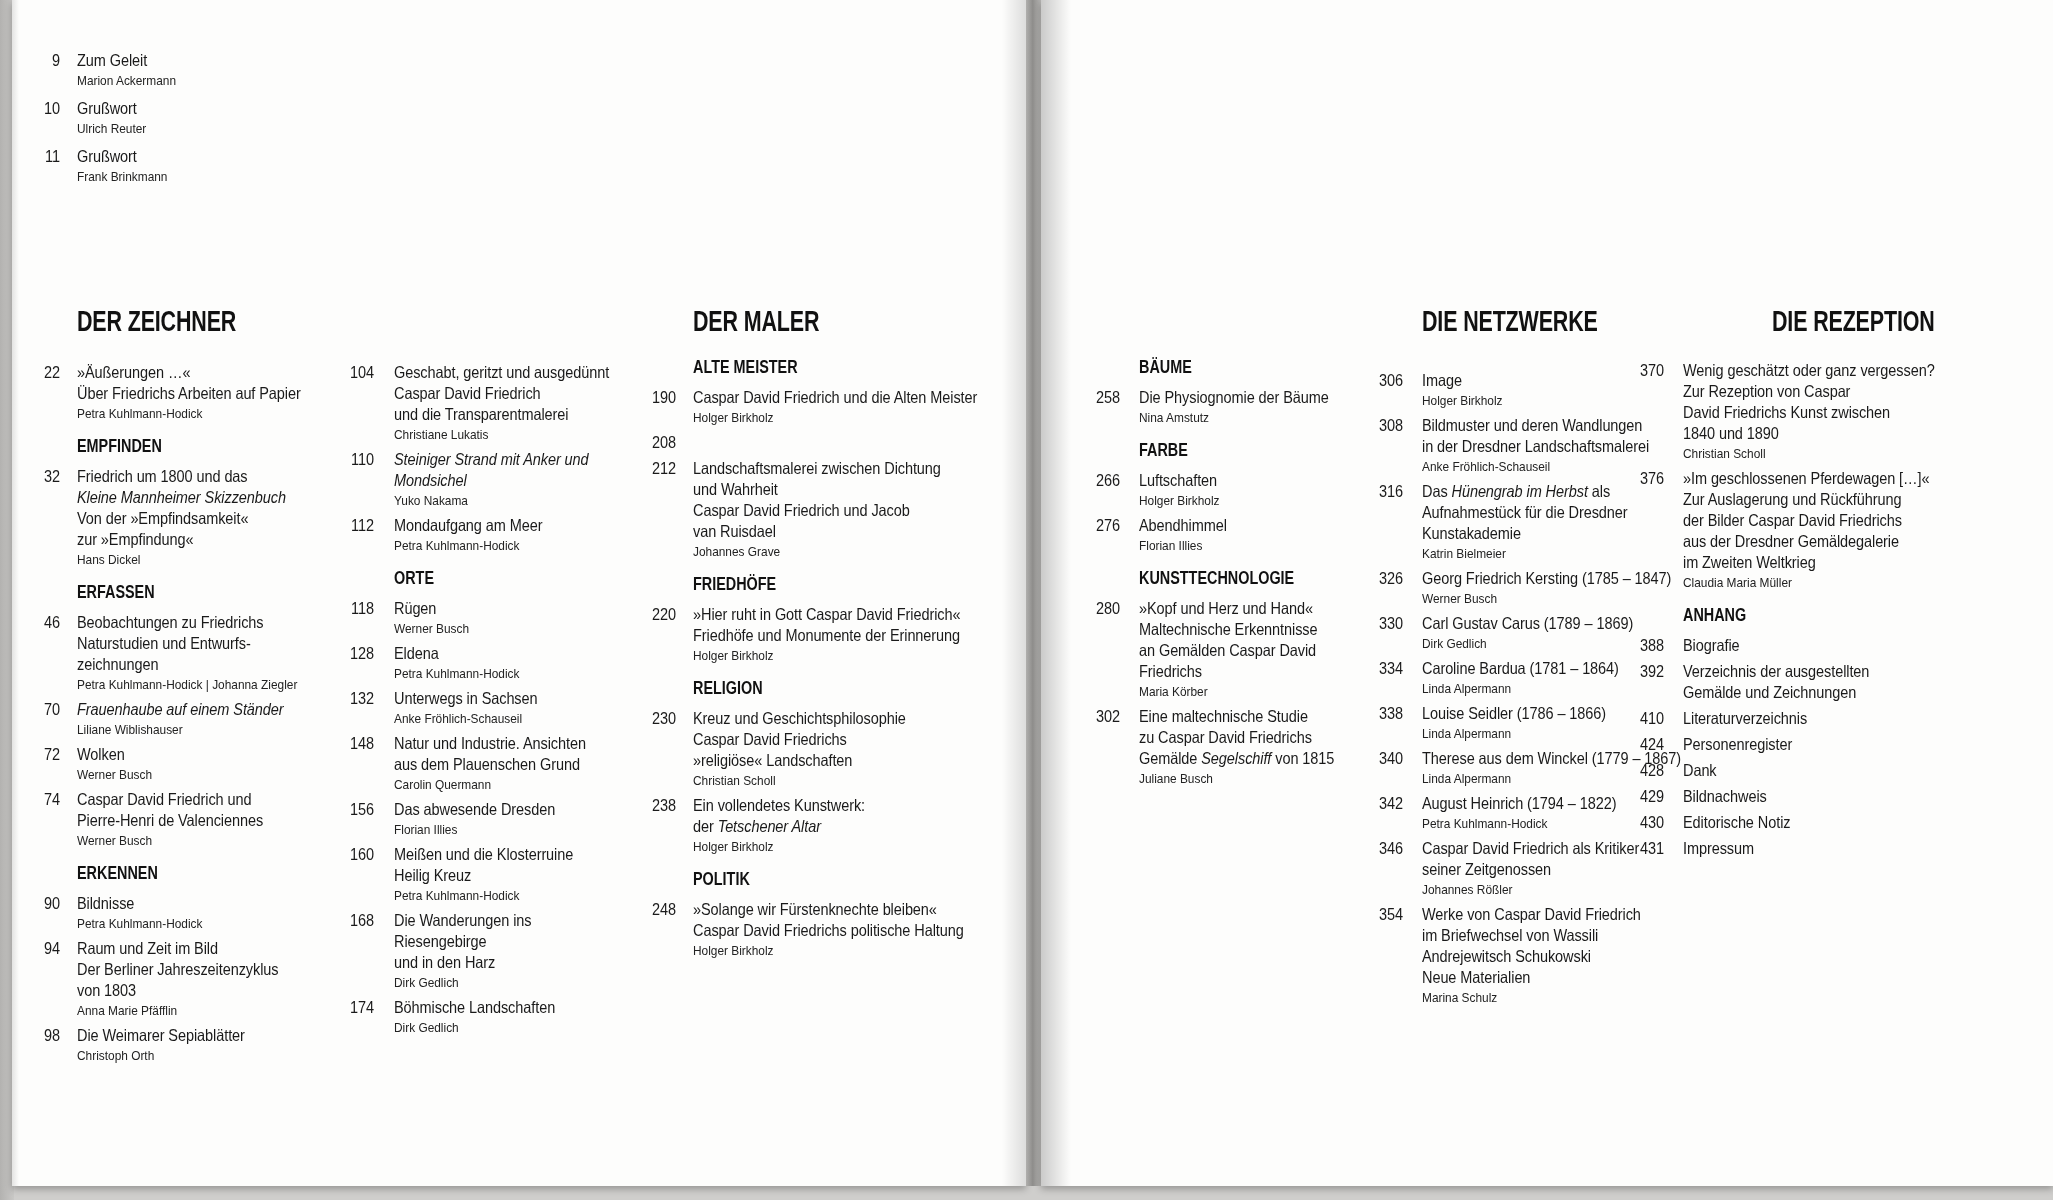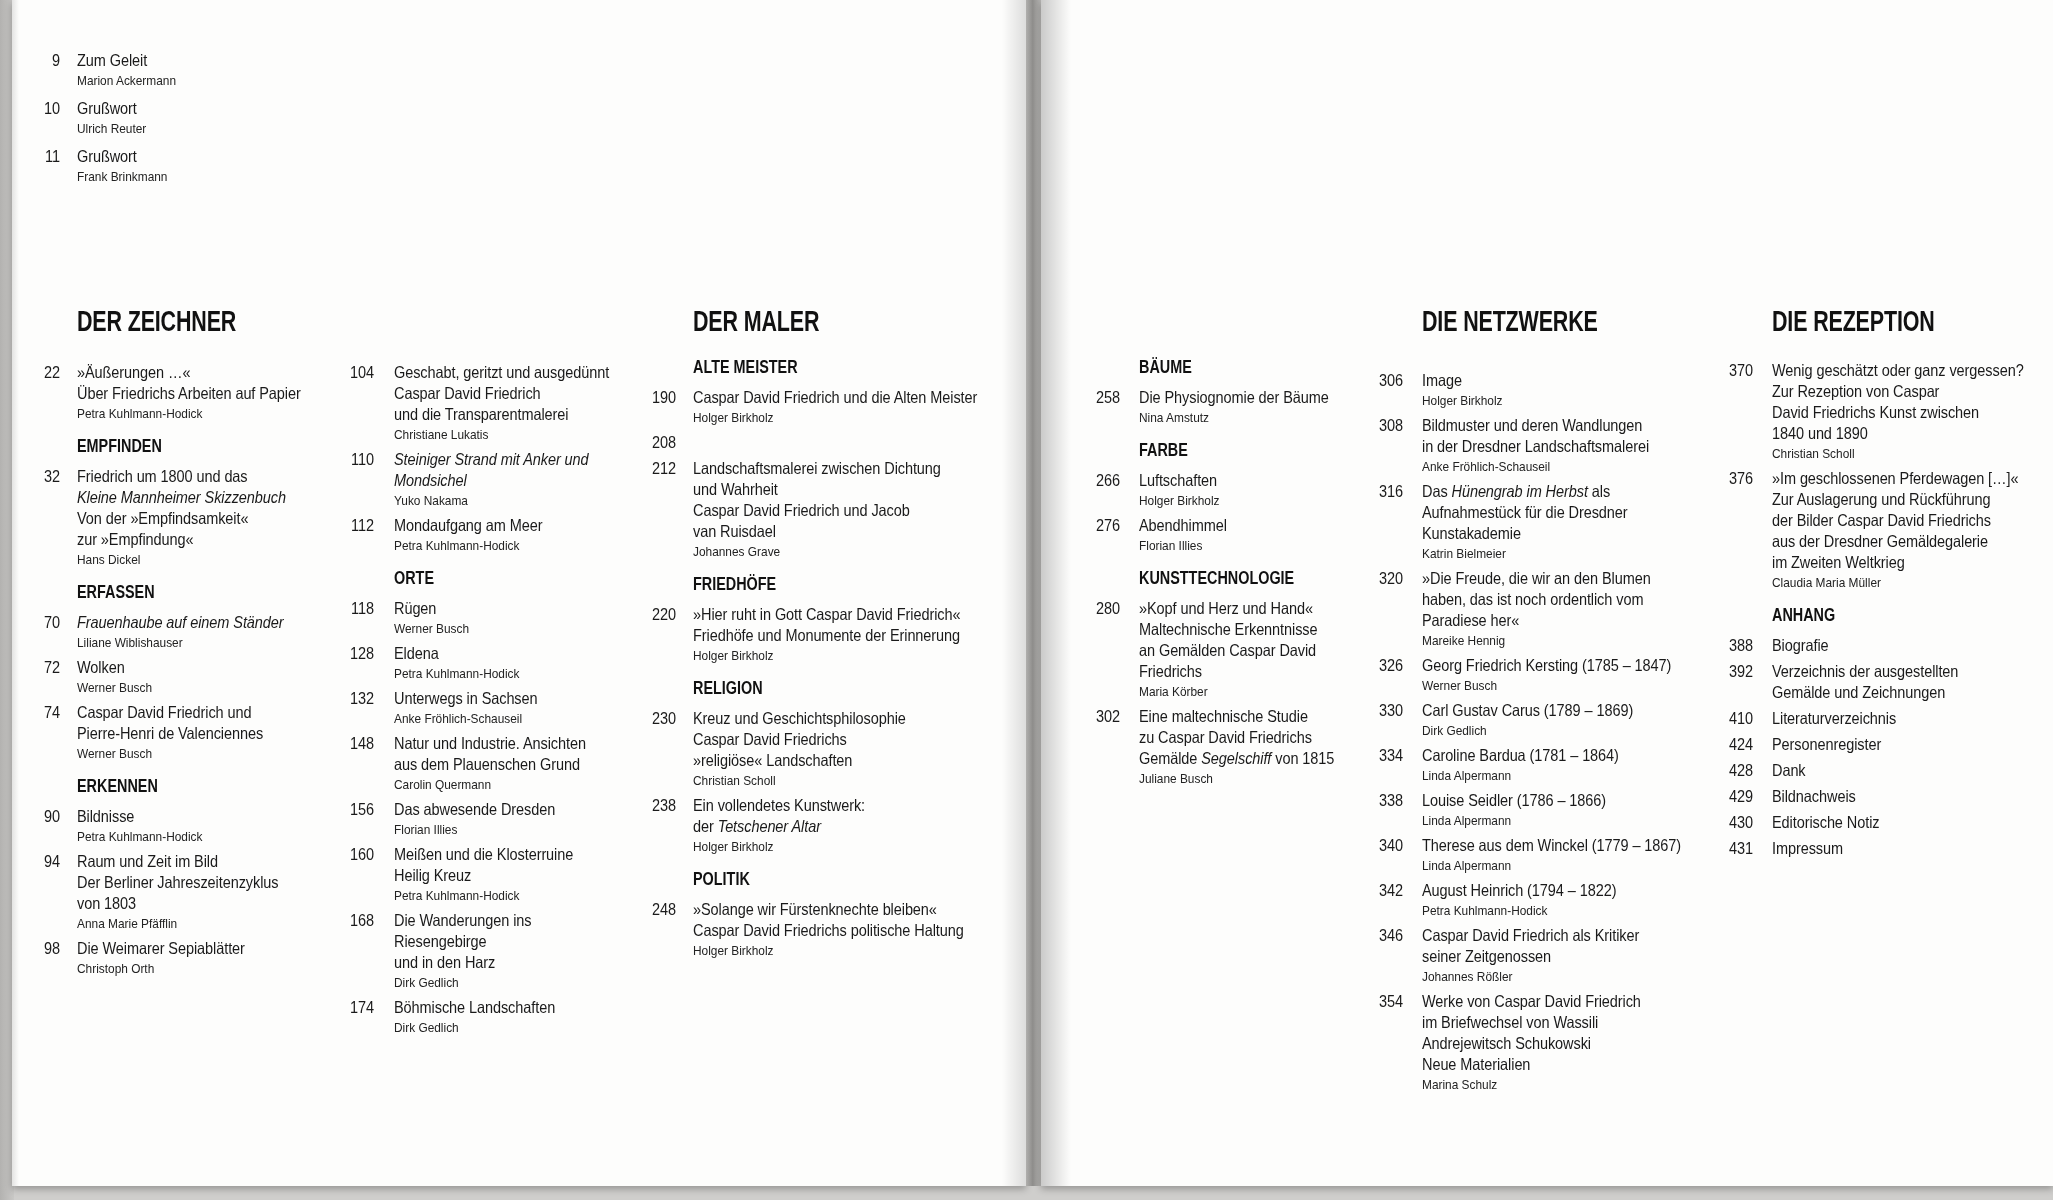--- a/index.html
+++ b/index.html
@@ -48,21 +48,21 @@
   #hdr-netzwerke{left:1422px;top:309px;}
   #hdr-rezeption{left:1772px;top:309px;}
 
   .col{position:absolute;}
   #col0{left:14px;top:50px;width:300px;--numw:46px;--gap:17px;}
   #col1{left:14px;top:362px;width:300px;--numw:46px;--gap:17px;}
   #col2{left:314px;top:362px;width:295px;--numw:60px;--gap:20px;}
   #col3{left:616px;top:356px;width:402px;--numw:60px;--gap:17px;}
   #col4{left:1060px;top:356px;width:292px;--numw:60px;--gap:19px;}
   #col5{left:1343px;top:370px;width:312px;--numw:60px;--gap:19px;}
-  #col6{left:1693px;top:360px;width:315px;--numw:60px;--gap:19px;}
+  #col6{left:1604px;top:360px;width:315px;--numw:60px;--gap:19px;}
 
   .entry{
     display:grid;grid-template-columns:var(--numw) 1fr;column-gap:var(--gap);
     margin:0 0 5px 0;
   }
   #col0 .entry{margin-bottom:8px;}
   .num{
     text-align:right;font-size:16.5px;line-height:21px;letter-spacing:-.1px;
     transform:scaleX(.88);transform-origin:100% 0;color:#1a1a1a;
   }
@@ -135,20 +135,29 @@
       <div class="ebody">
         <div class="tline"><span>Friedrich um 1800 und das</span></div>
         <div class="tline"><em>Kleine Mannheimer Skizzenbuch</em></div>
         <div class="tline"><span>Von der »Empfindsamkeit«</span></div>
         <div class="tline"><span>zur »Empfindung«</span></div>
         <div class="author">Hans Dickel</div>
       </div>
     </div>
     <div class="subheader">ERFASSEN</div>
     <div class="entry">
+      <div class="num">46</div>
+      <div class="ebody">
+        <div class="tline"><span>Beobachtungen zu Friedrichs</span></div>
+        <div class="tline"><span>Naturstudien und Entwurfs-</span></div>
+        <div class="tline"><span>zeichnungen</span></div>
+        <div class="author">Petra Kuhlmann-Hodick | Johanna Ziegler</div>
+      </div>
+    </div>
+    <div class="entry">
       <div class="num">70</div>
       <div class="ebody">
         <div class="tline"><em>Frauenhaube auf einem Ständer</em></div>
         <div class="author">Liliane Wiblishauser</div>
       </div>
     </div>
     <div class="entry">
       <div class="num">72</div>
       <div class="ebody">
         <div class="tline"><span>Wolken</span></div>
@@ -395,29 +404,20 @@
         <div class="author">Anke Fröhlich-Schauseil</div>
       </div>
     </div>
     <div class="entry">
       <div class="num">316</div>
       <div class="ebody">
         <div class="tline"><span>Das </span><em>Hünengrab im Herbst</em><span> als</span></div>
         <div class="tline"><span>Aufnahmestück für die Dresdner</span></div>
         <div class="tline"><span>Kunstakademie</span></div>
         <div class="author">Katrin Bielmeier</div>
-      </div>
-    </div>
-    <div class="entry">
-      <div class="num">320</div>
-      <div class="ebody">
-        <div class="tline"><span>»Die Freude, die wir an den Blumen</span></div>
-        <div class="tline"><span>haben, das ist noch ordentlich vom</span></div>
-        <div class="tline"><span>Paradiese her«</span></div>
-        <div class="author">Mareike Hennig</div>
       </div>
     </div>
     <div class="entry">
       <div class="num">326</div>
       <div class="ebody">
         <div class="tline"><span>Georg Friedrich Kersting (1785 – 1847)</span></div>
         <div class="author">Werner Busch</div>
       </div>
     </div>
     <div class="entry">

